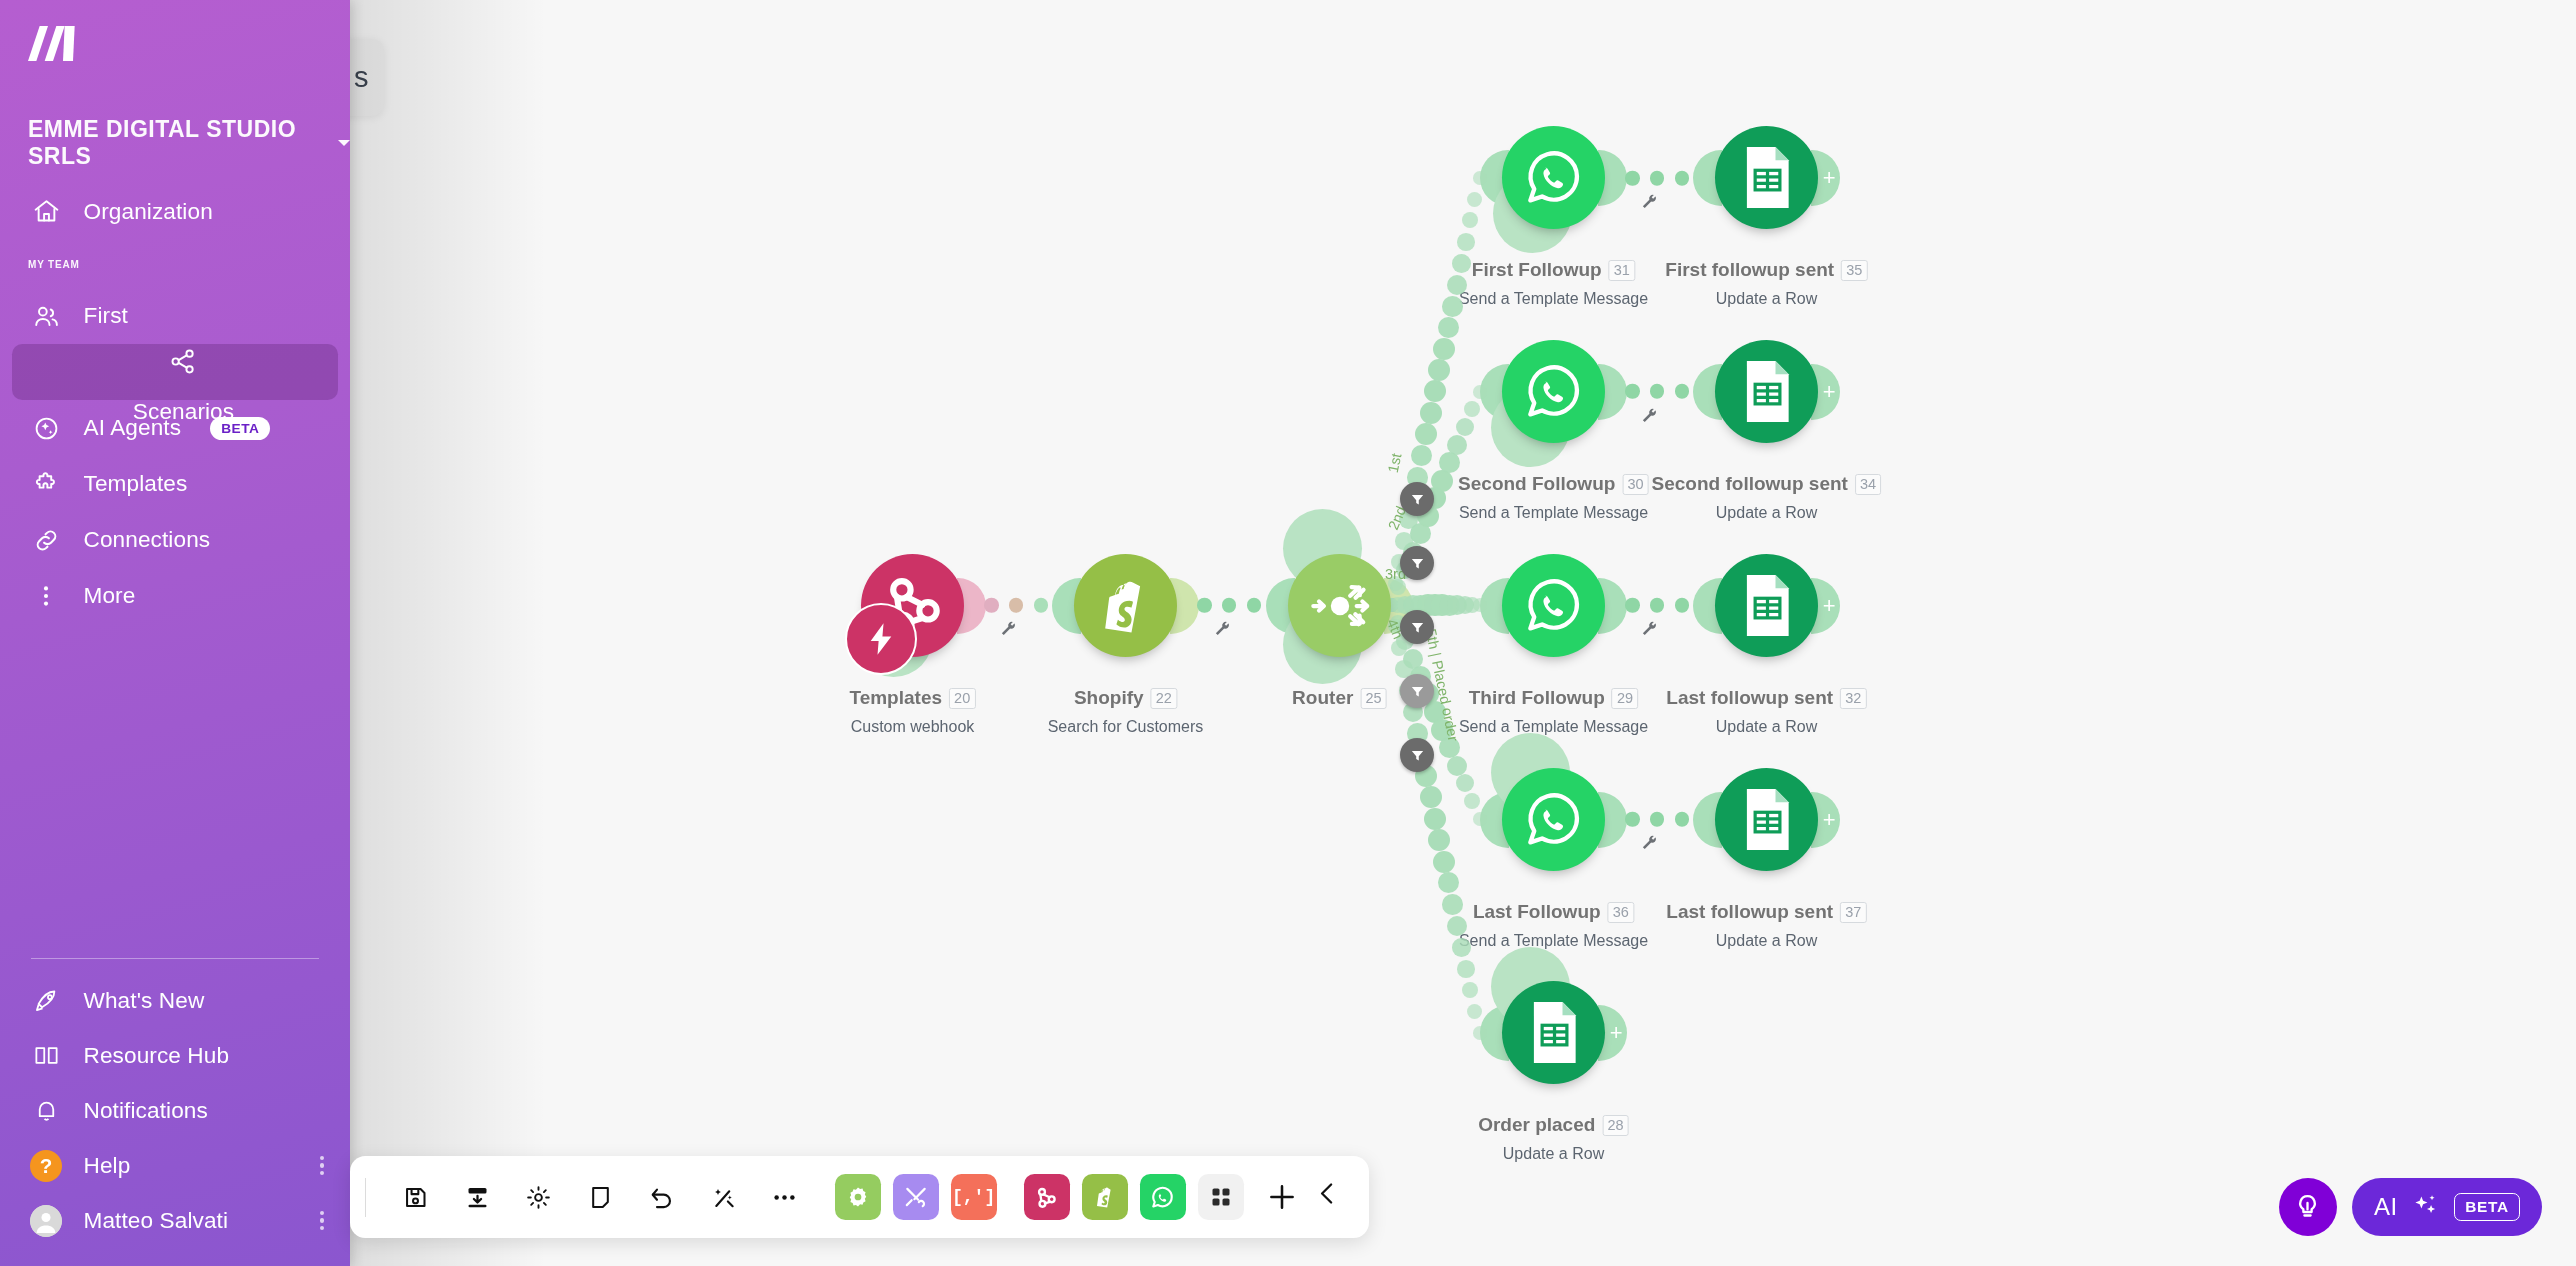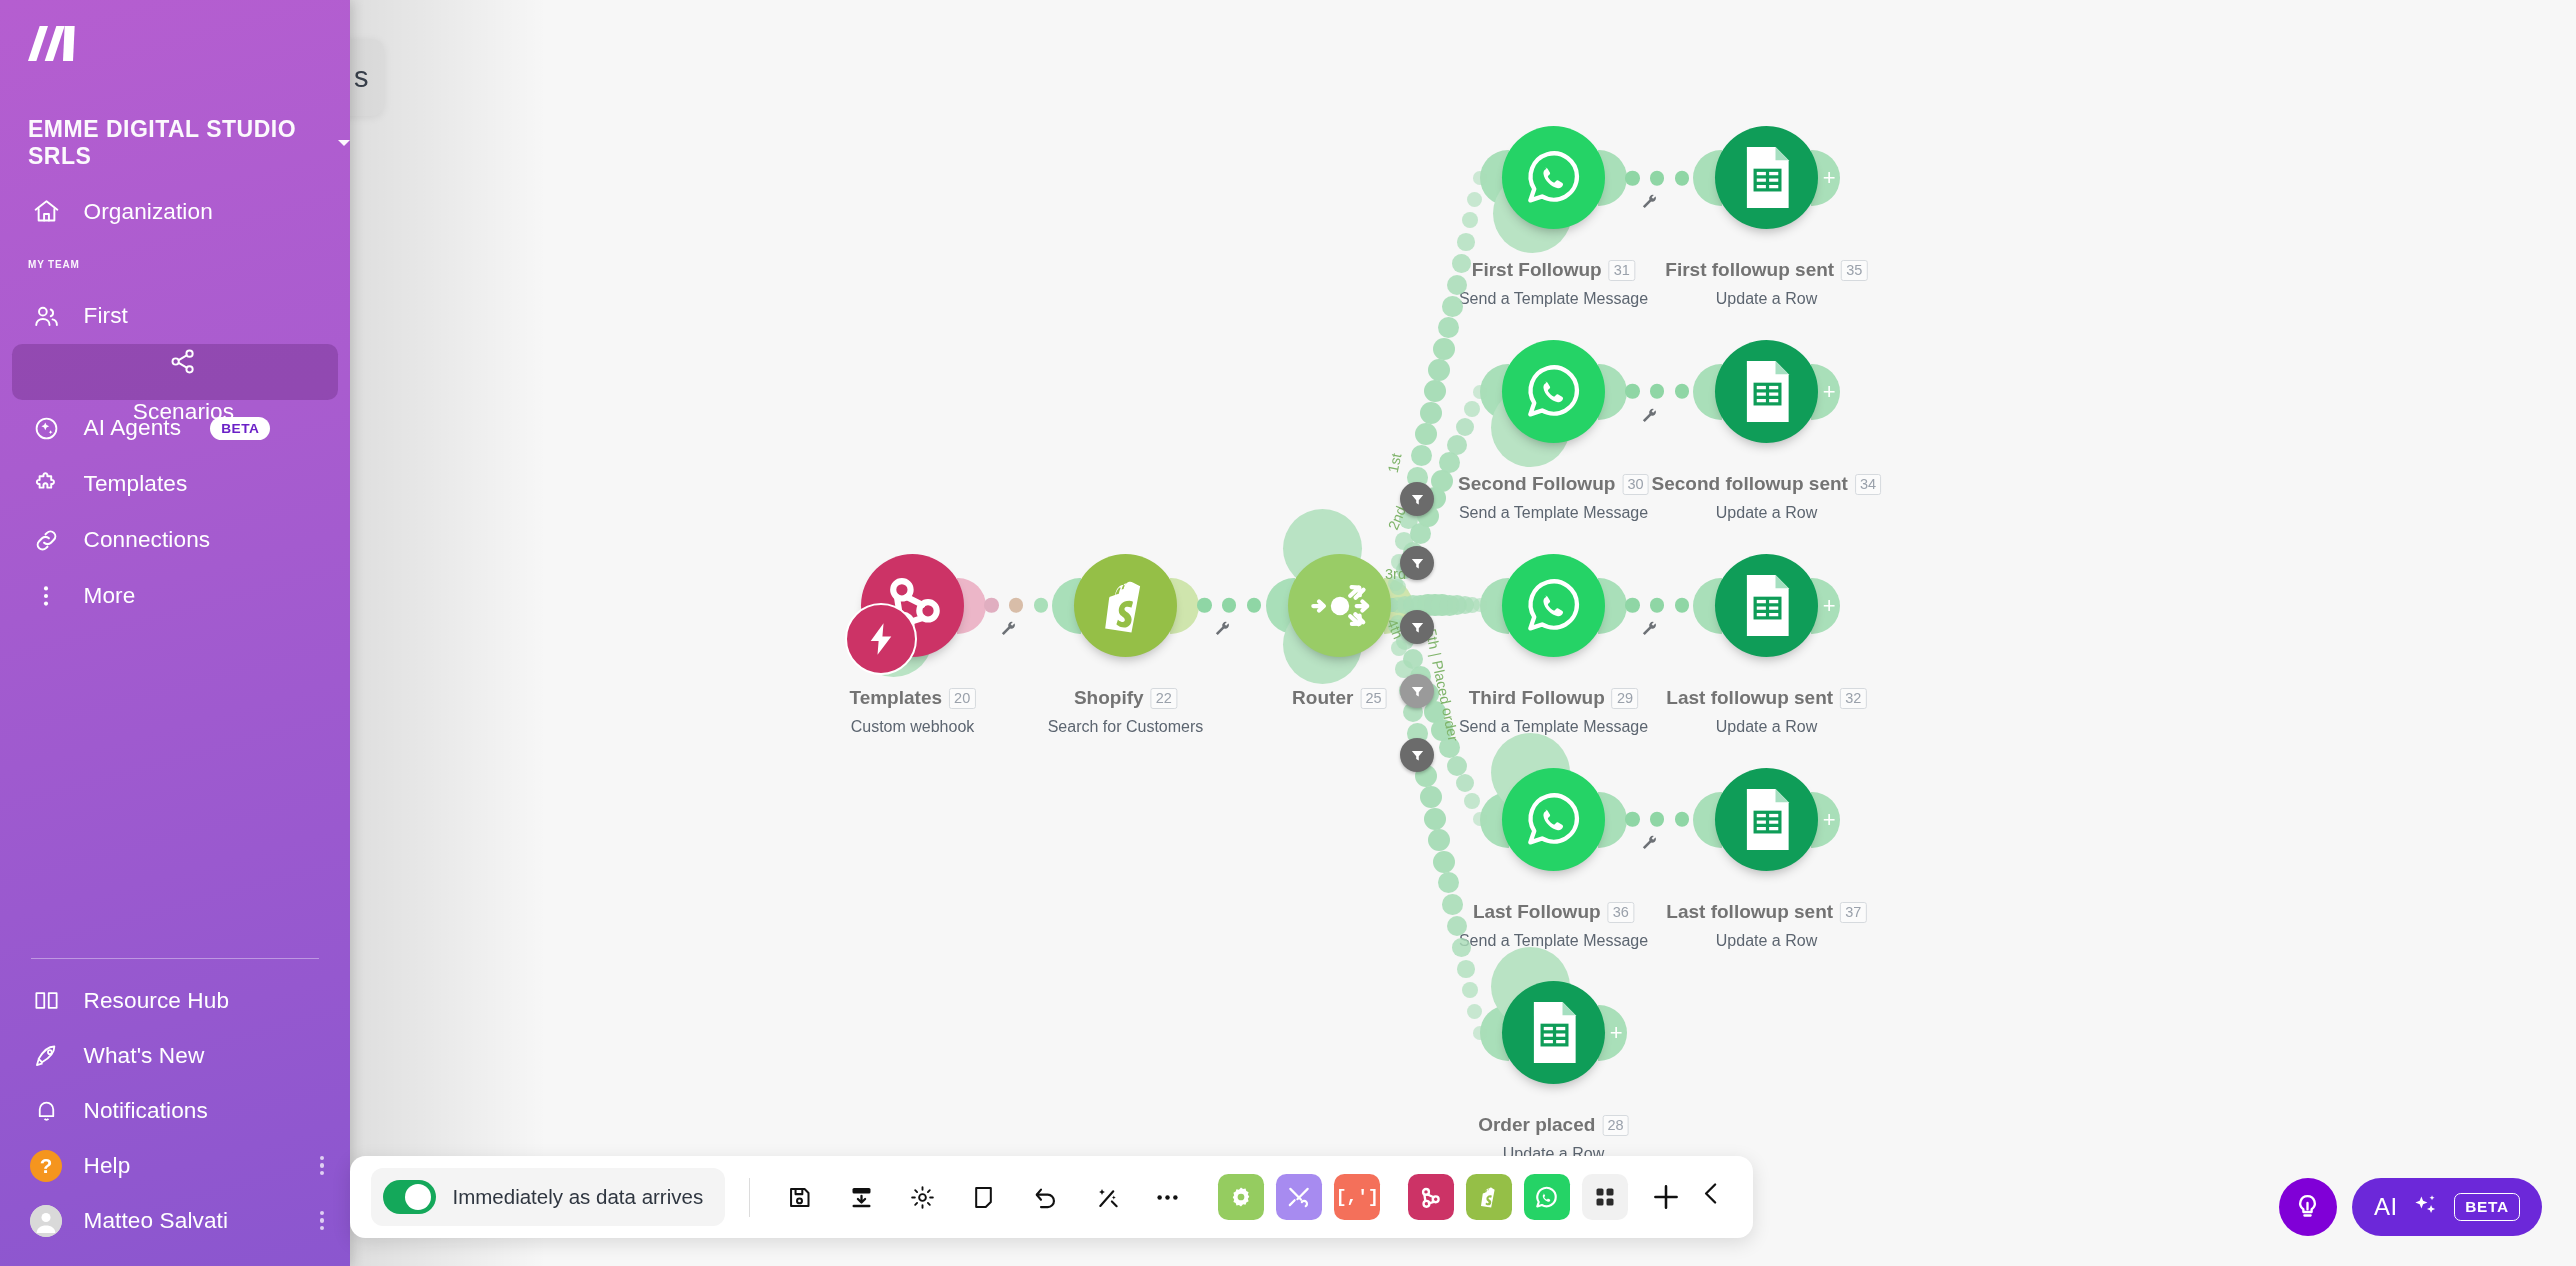--- a/index.html
+++ b/index.html
@@ -681,35 +681,35 @@
       </div>
     </div>
 
     <div class="spacer"></div>
     <div class="divider"></div>
 
     <div class="bottom-nav">
       <div class="nav-item">
         <span class="ico">
           <svg width="27" height="27" viewBox="0 0 24 24" fill="none" stroke="#fff" stroke-width="1.6" stroke-linejoin="round">
-            <path d="M3 5.5h7v13H3z"></path>
-              <path d="M14 5.5h7v13h-7z"></path>
-          </svg>
-        </span>
-        <span class="lbl">Resource Hub</span>
-      </div>
-      <div class="nav-item">
-        <span class="ico">
-          <svg width="27" height="27" viewBox="0 0 24 24" fill="none" stroke="#fff" stroke-width="1.6" stroke-linejoin="round">
             <path d="M5 15c4.5-8 9-11 14-11 0 5-3 9.5-11 14z"></path>
             <circle cx="15" cy="9" r="1.7"></circle>
               <path d="M5 15.5 3.5 20.5 8.5 19"></path>
           </svg>
         </span>
         <span class="lbl">What's New</span>
+      </div>
+      <div class="nav-item">
+        <span class="ico">
+          <svg width="27" height="27" viewBox="0 0 24 24" fill="none" stroke="#fff" stroke-width="1.6" stroke-linejoin="round">
+            <path d="M3 5.5h7v13H3z"></path>
+              <path d="M14 5.5h7v13h-7z"></path>
+          </svg>
+        </span>
+        <span class="lbl">Resource Hub</span>
       </div>
       <div class="nav-item">
         <span class="ico">
           <svg width="27" height="27" viewBox="0 0 24 24" fill="none" stroke="#fff" stroke-width="1.6" stroke-linejoin="round">
             <path d="M6 17V11a6 6 0 1 1 12 0v6z"></path>
               <path d="M10.3 19.4a2 2 0 0 0 3.4 0"></path>
           </svg>
         </span>
         <span class="lbl">Notifications</span>
       </div>
@@ -738,26 +738,20 @@
         <span class="dots-v">
             <i></i>
             <i></i>
             <i></i>
           </span>
       </div>
     </div>
   </div>
 
   <div id="toolbar">
-    <div class="sched-pill">
-      <span class="toggle">
-          <span class="knob"></span>
-        </span>
-      <span class="sched-text">Immediately as data arrives</span>
-    </div>
     <div class="tb-sep"></div>
 
     <div class="tb-btn">
       <svg width="27" height="27" viewBox="0 0 24 24" fill="none" stroke="#111" stroke-width="1.8" stroke-linejoin="round">
         <path d="M4.5 4.5h12l3.5 3.5v11.5h-15.5z"></path>
           <rect x="8.5" y="4.5" width="6" height="4.5"></rect>
           <circle cx="12" cy="15" r="2.2"></circle>
       </svg>
     </div>
     <div class="tb-btn">

